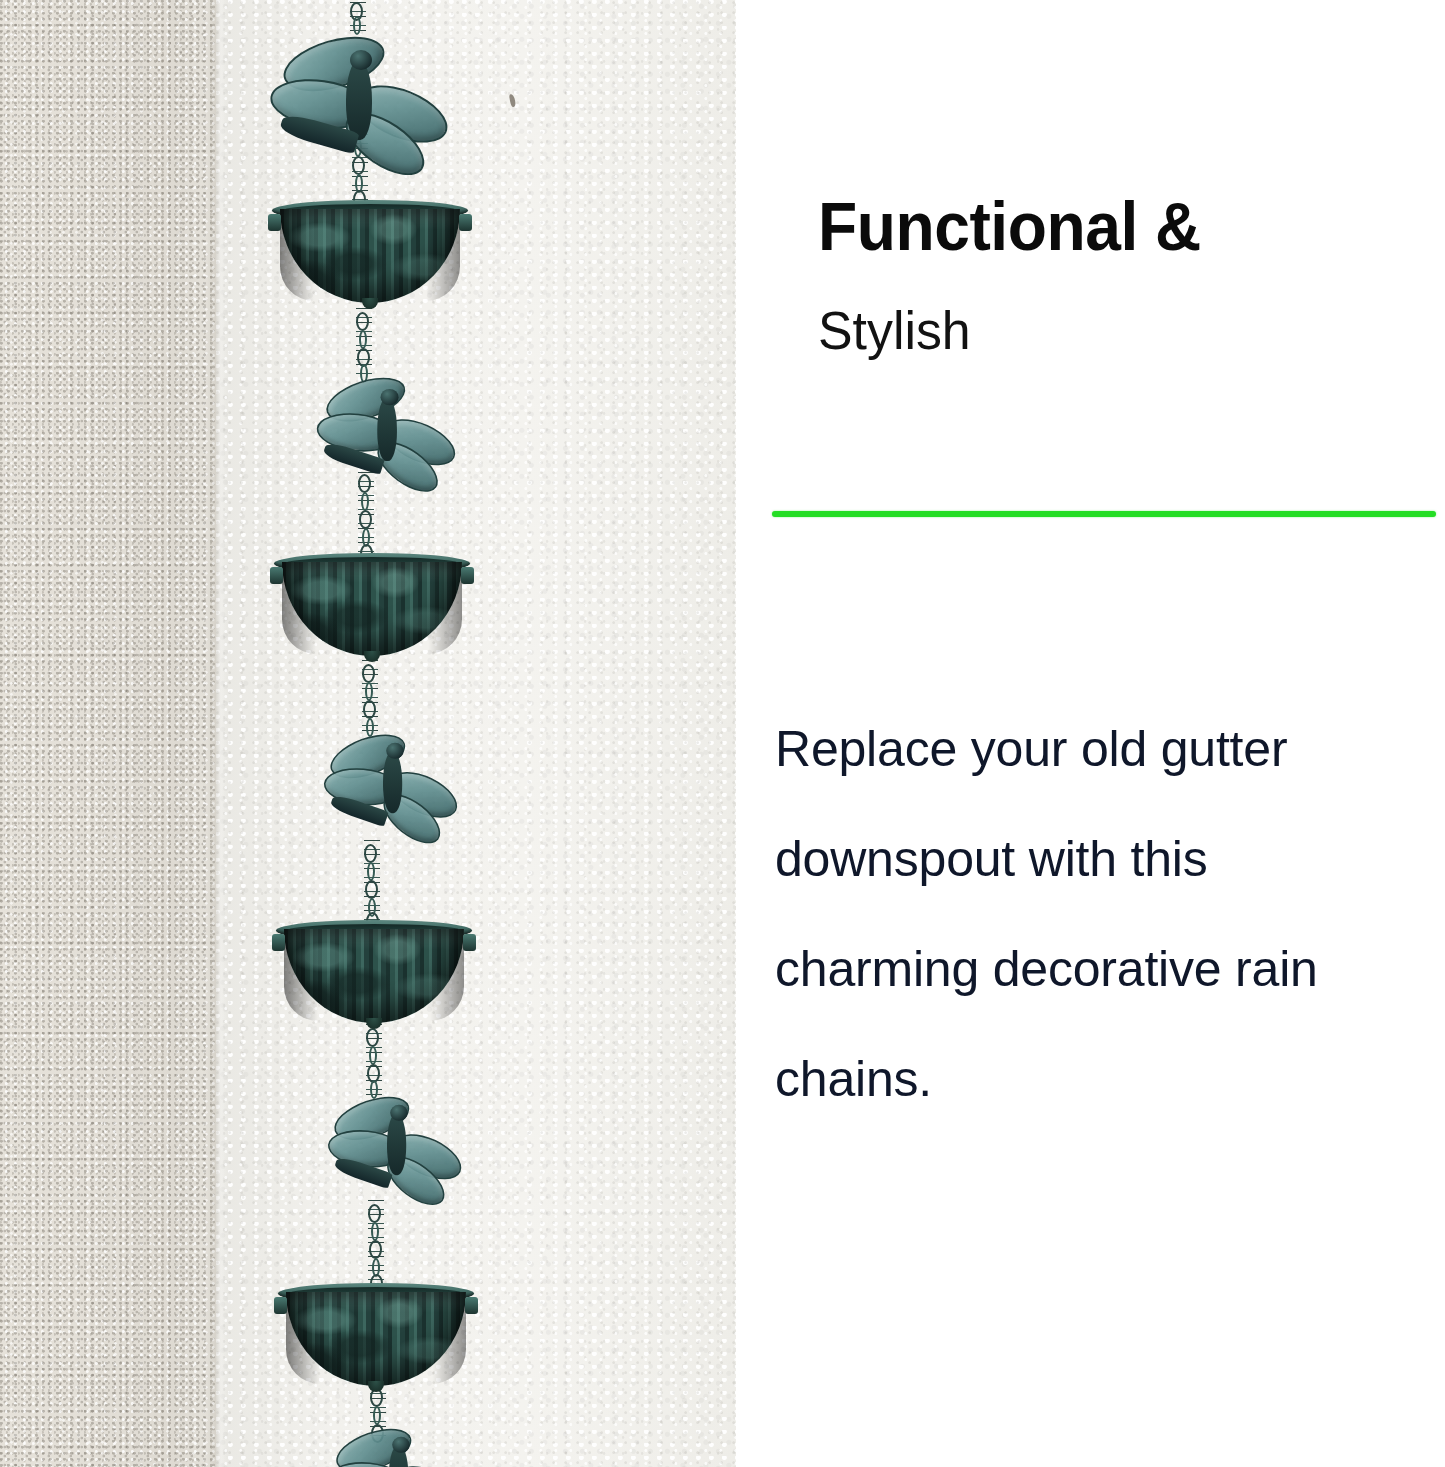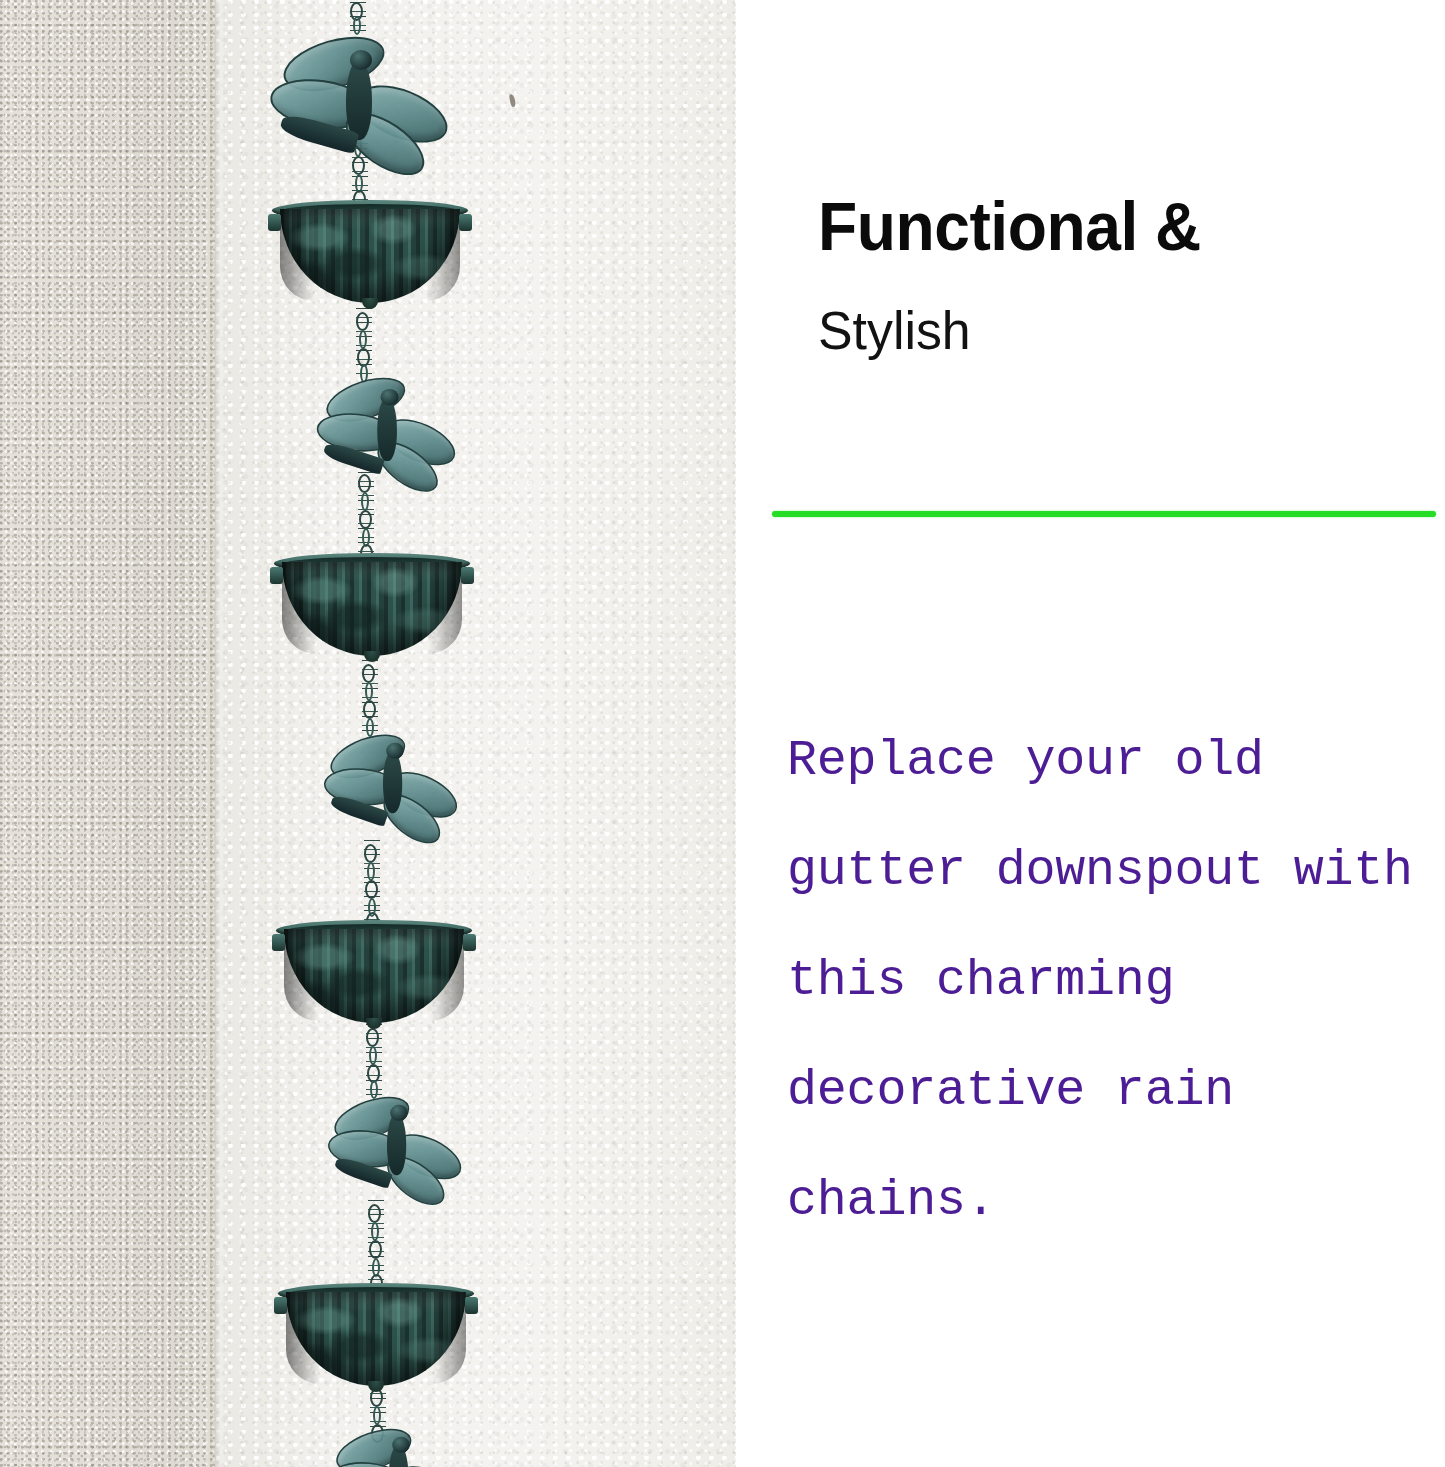--- a/index.html
+++ b/index.html
@@ -261,26 +261,26 @@
     height: 6px;
     background: #24dd24;
     border-radius: 3px;
     box-shadow: 0 0 2px rgba(36,221,36,.55);
   }
   #body-copy {
     position: absolute;
     left: 775px;
     top: 694px;
     width: 650px;
-    margin: 12px;
-    font-family: Liberation Mono, monospace;
+    margin: 0;
+    font-family: Liberation Sans, sans-serif;
     font-weight: 400;
     font-size: 50px;
     line-height: 110px;
-    color: #4c1d95;
+    color: #0f172a;
     letter-spacing: -0.2px;
   }
 </style>
 </head>
 <body>
 
 <div id="page">
 
   <div id="photo-panel">
 

